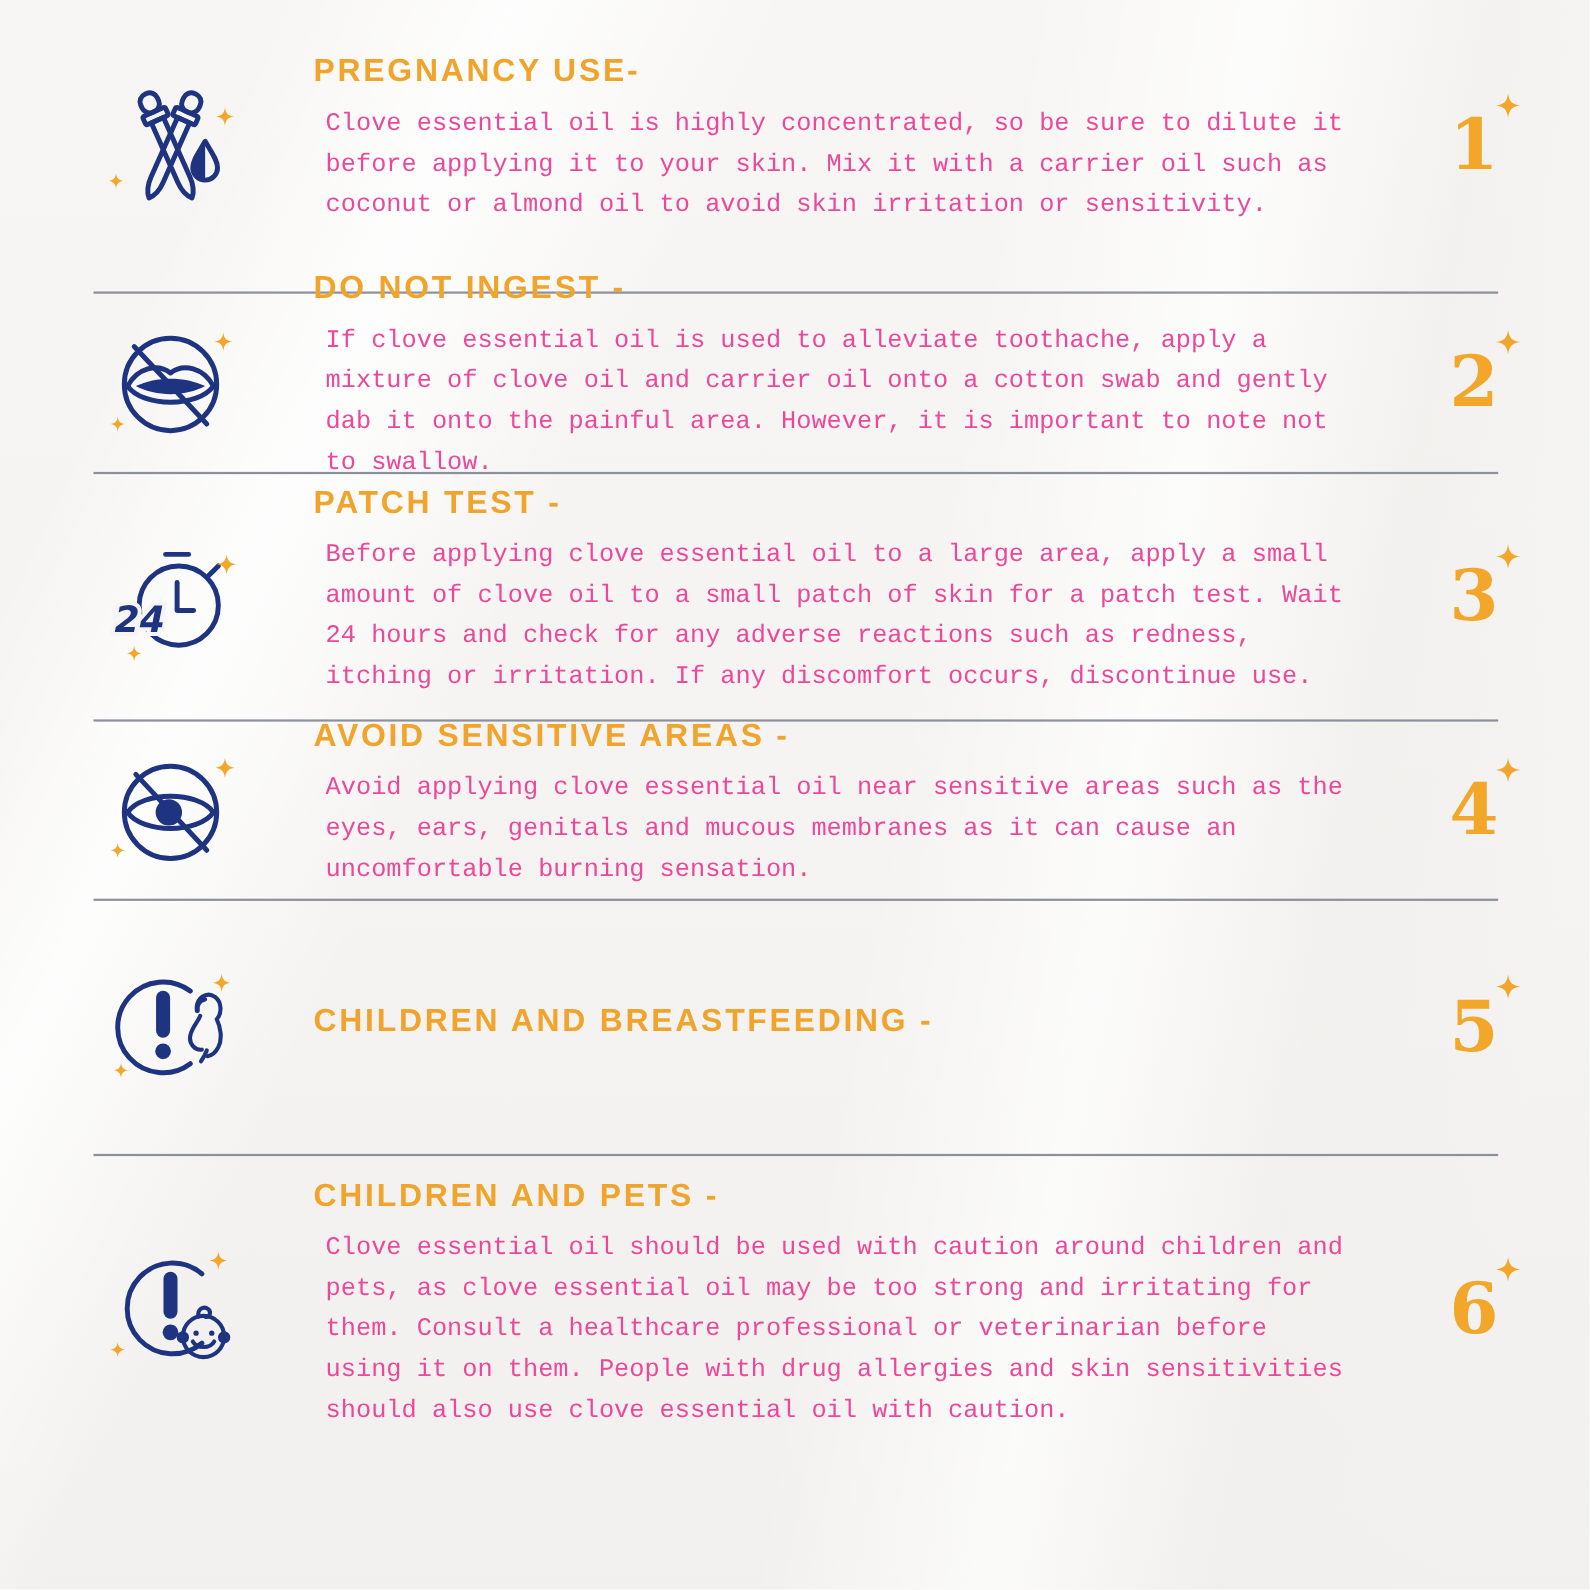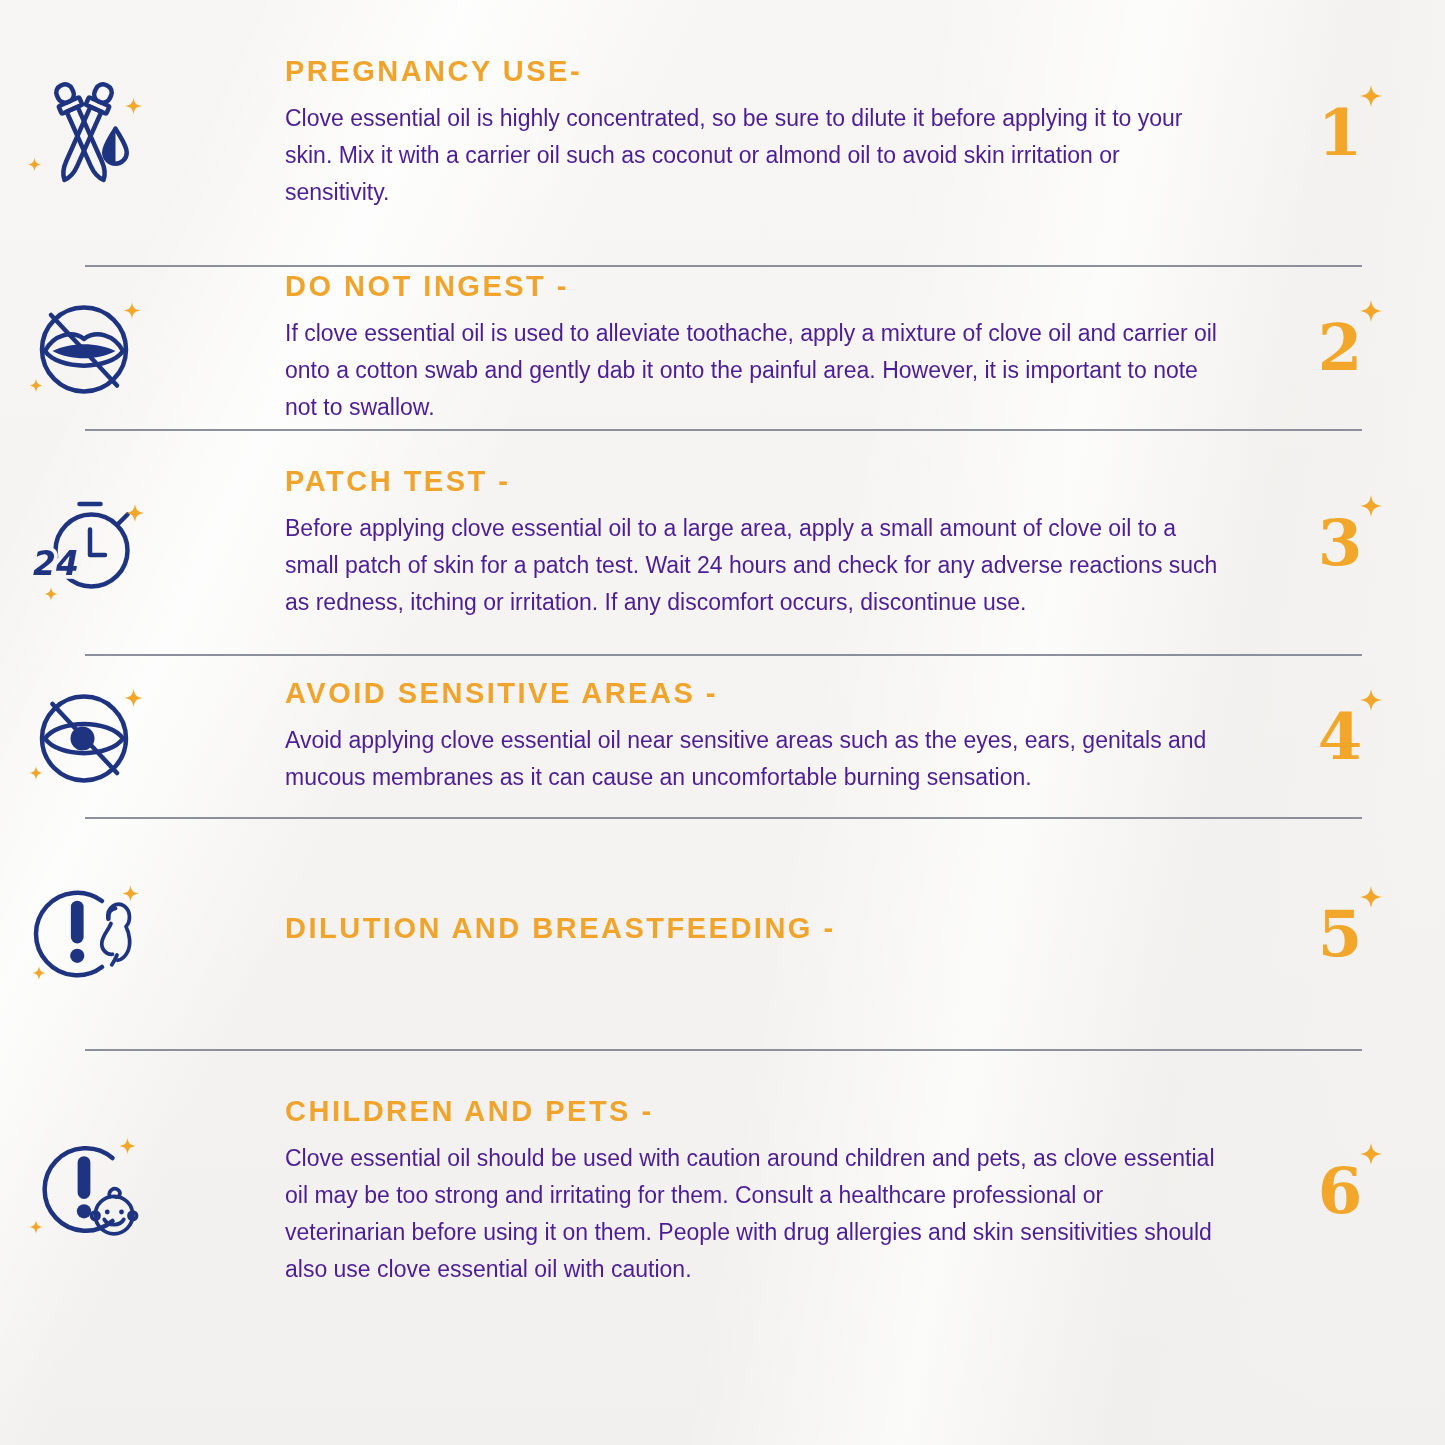--- a/index.html
+++ b/index.html
@@ -6,31 +6,31 @@
   body{
     width:1445px;height:1445px;overflow:hidden;
     font-family:"Liberation Sans",sans-serif;
     background:
       linear-gradient(115deg, rgba(255,255,255,0) 12%, rgba(255,255,255,.85) 22%, rgba(255,255,255,0) 34%),
       linear-gradient(100deg, rgba(255,255,255,0) 55%, rgba(255,255,255,.7) 68%, rgba(240,239,236,.6) 80%, rgba(255,255,255,0) 92%),
       linear-gradient(180deg,#f7f6f4 0%,#f4f3f1 60%,#f1f0ee 100%);
   }
   .page{width:1445px;height:1445px;display:flex;flex-direction:column;}
   .row{display:flex;align-items:center;}
-  .icol{width:285px;display:flex;justify-content:flex-start;flex:none;padding-left:24px;box-sizing:border-box;}
+  .icol{width:285px;display:flex;justify-content:center;flex:none;padding-left:24px;box-sizing:border-box;}
   .tcol{width:950px;flex:none;}
   .ncol{flex:1;display:flex;justify-content:center;align-items:center;}
   .title{
     margin:0 0 12px 0;
     font-size:29px;font-weight:bold;letter-spacing:2.5px;
     color:#f0a42c;
   }
   .body{
-    margin:0;max-width:935px;
-    font-size:23px;line-height:37px;color:#4c1d95;
+    margin:11px;max-width:935px;
+    font-size:23px;line-height:37px;color:#ec4899;font-family:Liberation Mono, monospace;
   }
   .divider{height:2px;background:#8c909c;margin-left:85px;width:1277px;flex:none;}
   .num-wrap{position:relative;display:inline-block;}
   .num{
     font-family:"DejaVu Serif",serif;font-weight:bold;
     font-size:64px;color:#f2a62a;line-height:1;
   }
   .num-spark{position:absolute;top:-18px;right:-22px;}
   .ic{width:120px;height:120px;flex:none;}
   .ln{stroke:#1f3480;stroke-width:6;fill:none;stroke-linecap:round;stroke-linejoin:round;}
@@ -169,21 +169,21 @@
         <circle class="fl" cx="71" cy="109" r="9.5"></circle>
         <path class="ln5" d="M112,60 C110,44 124,36 134,43 C143,50 142,64 136,70 C141,80 143,94 138,104 C135,110 130,114 125,115"></path>
         <path class="ln5" d="M113,60 C112,52 116,47 122,46"></path>
         <path class="ln5" d="M116,66 C113,74 106,80 104,90 C102,100 110,108 118,107"></path>
         <path class="ln5" d="M124,108 C122,113 120,117 117,121"></path>
         <path class="sp" transform="translate(142,26)" d="M0,-11 C1.2,-3.5 3.5,-1.2 11,0 C3.5,1.2 1.2,3.5 0,11 C-1.2,3.5 -3.5,1.2 -11,0 C-3.5,-1.2 -1.2,-3.5 0,-11 Z"></path>
         <path class="sp" transform="translate(20,132)" d="M0,-9 C1,-3 3,-1 9,0 C3,1 1,3 0,9 C-1,3 -3,1 -9,0 C-3,-1 -1,-3 0,-9 Z"></path>
       </svg>
     </div>
     <div class="tcol">
-      <h2 class="title">DILUTION AND BREASTFEEDING -</h2>
+      <h2 class="title">CHILDREN AND BREASTFEEDING -</h2>
     </div>
     <div class="ncol">
       <div class="num-wrap">
         <span class="num">5</span>
         <svg class="num-spark" width="26" height="26" viewBox="-13 -13 26 26">
           <path class="sp" d="M0,-11 C1.2,-3.5 3.5,-1.2 11,0 C3.5,1.2 1.2,3.5 0,11 C-1.2,3.5 -3.5,1.2 -11,0 C-3.5,-1.2 -1.2,-3.5 0,-11 Z"></path>
         </svg>
       </div>
     </div>
   </section>

